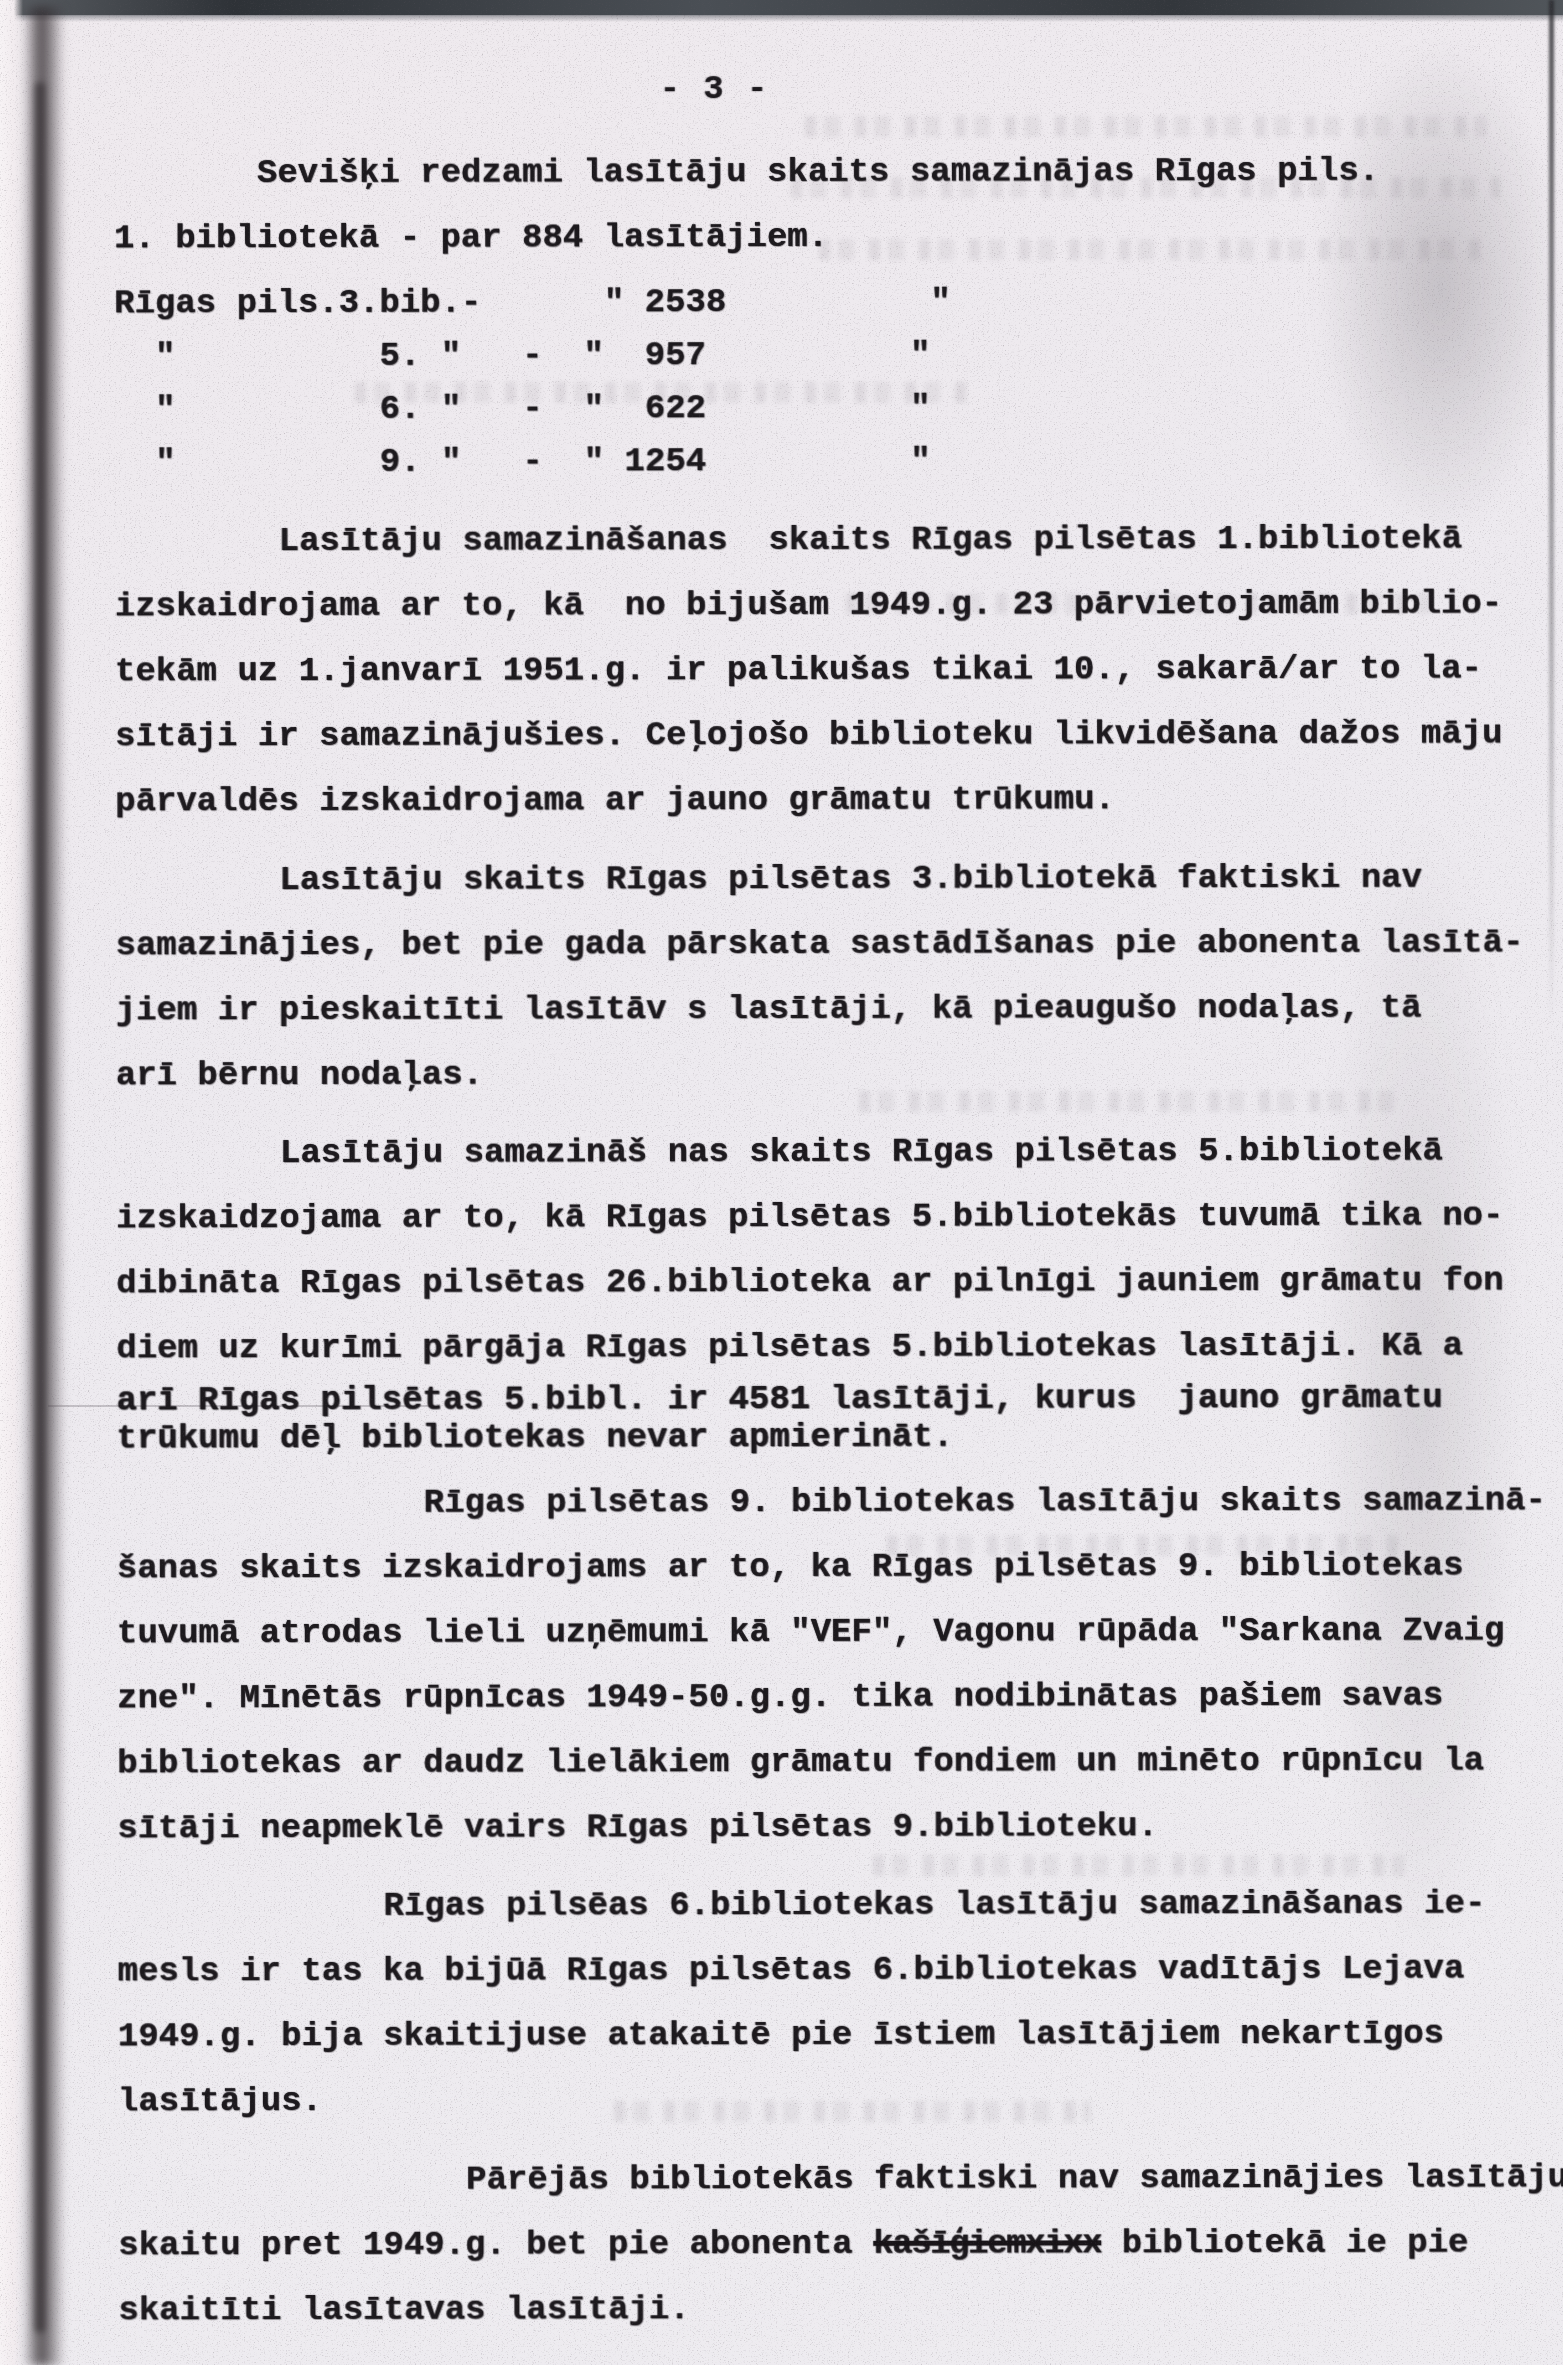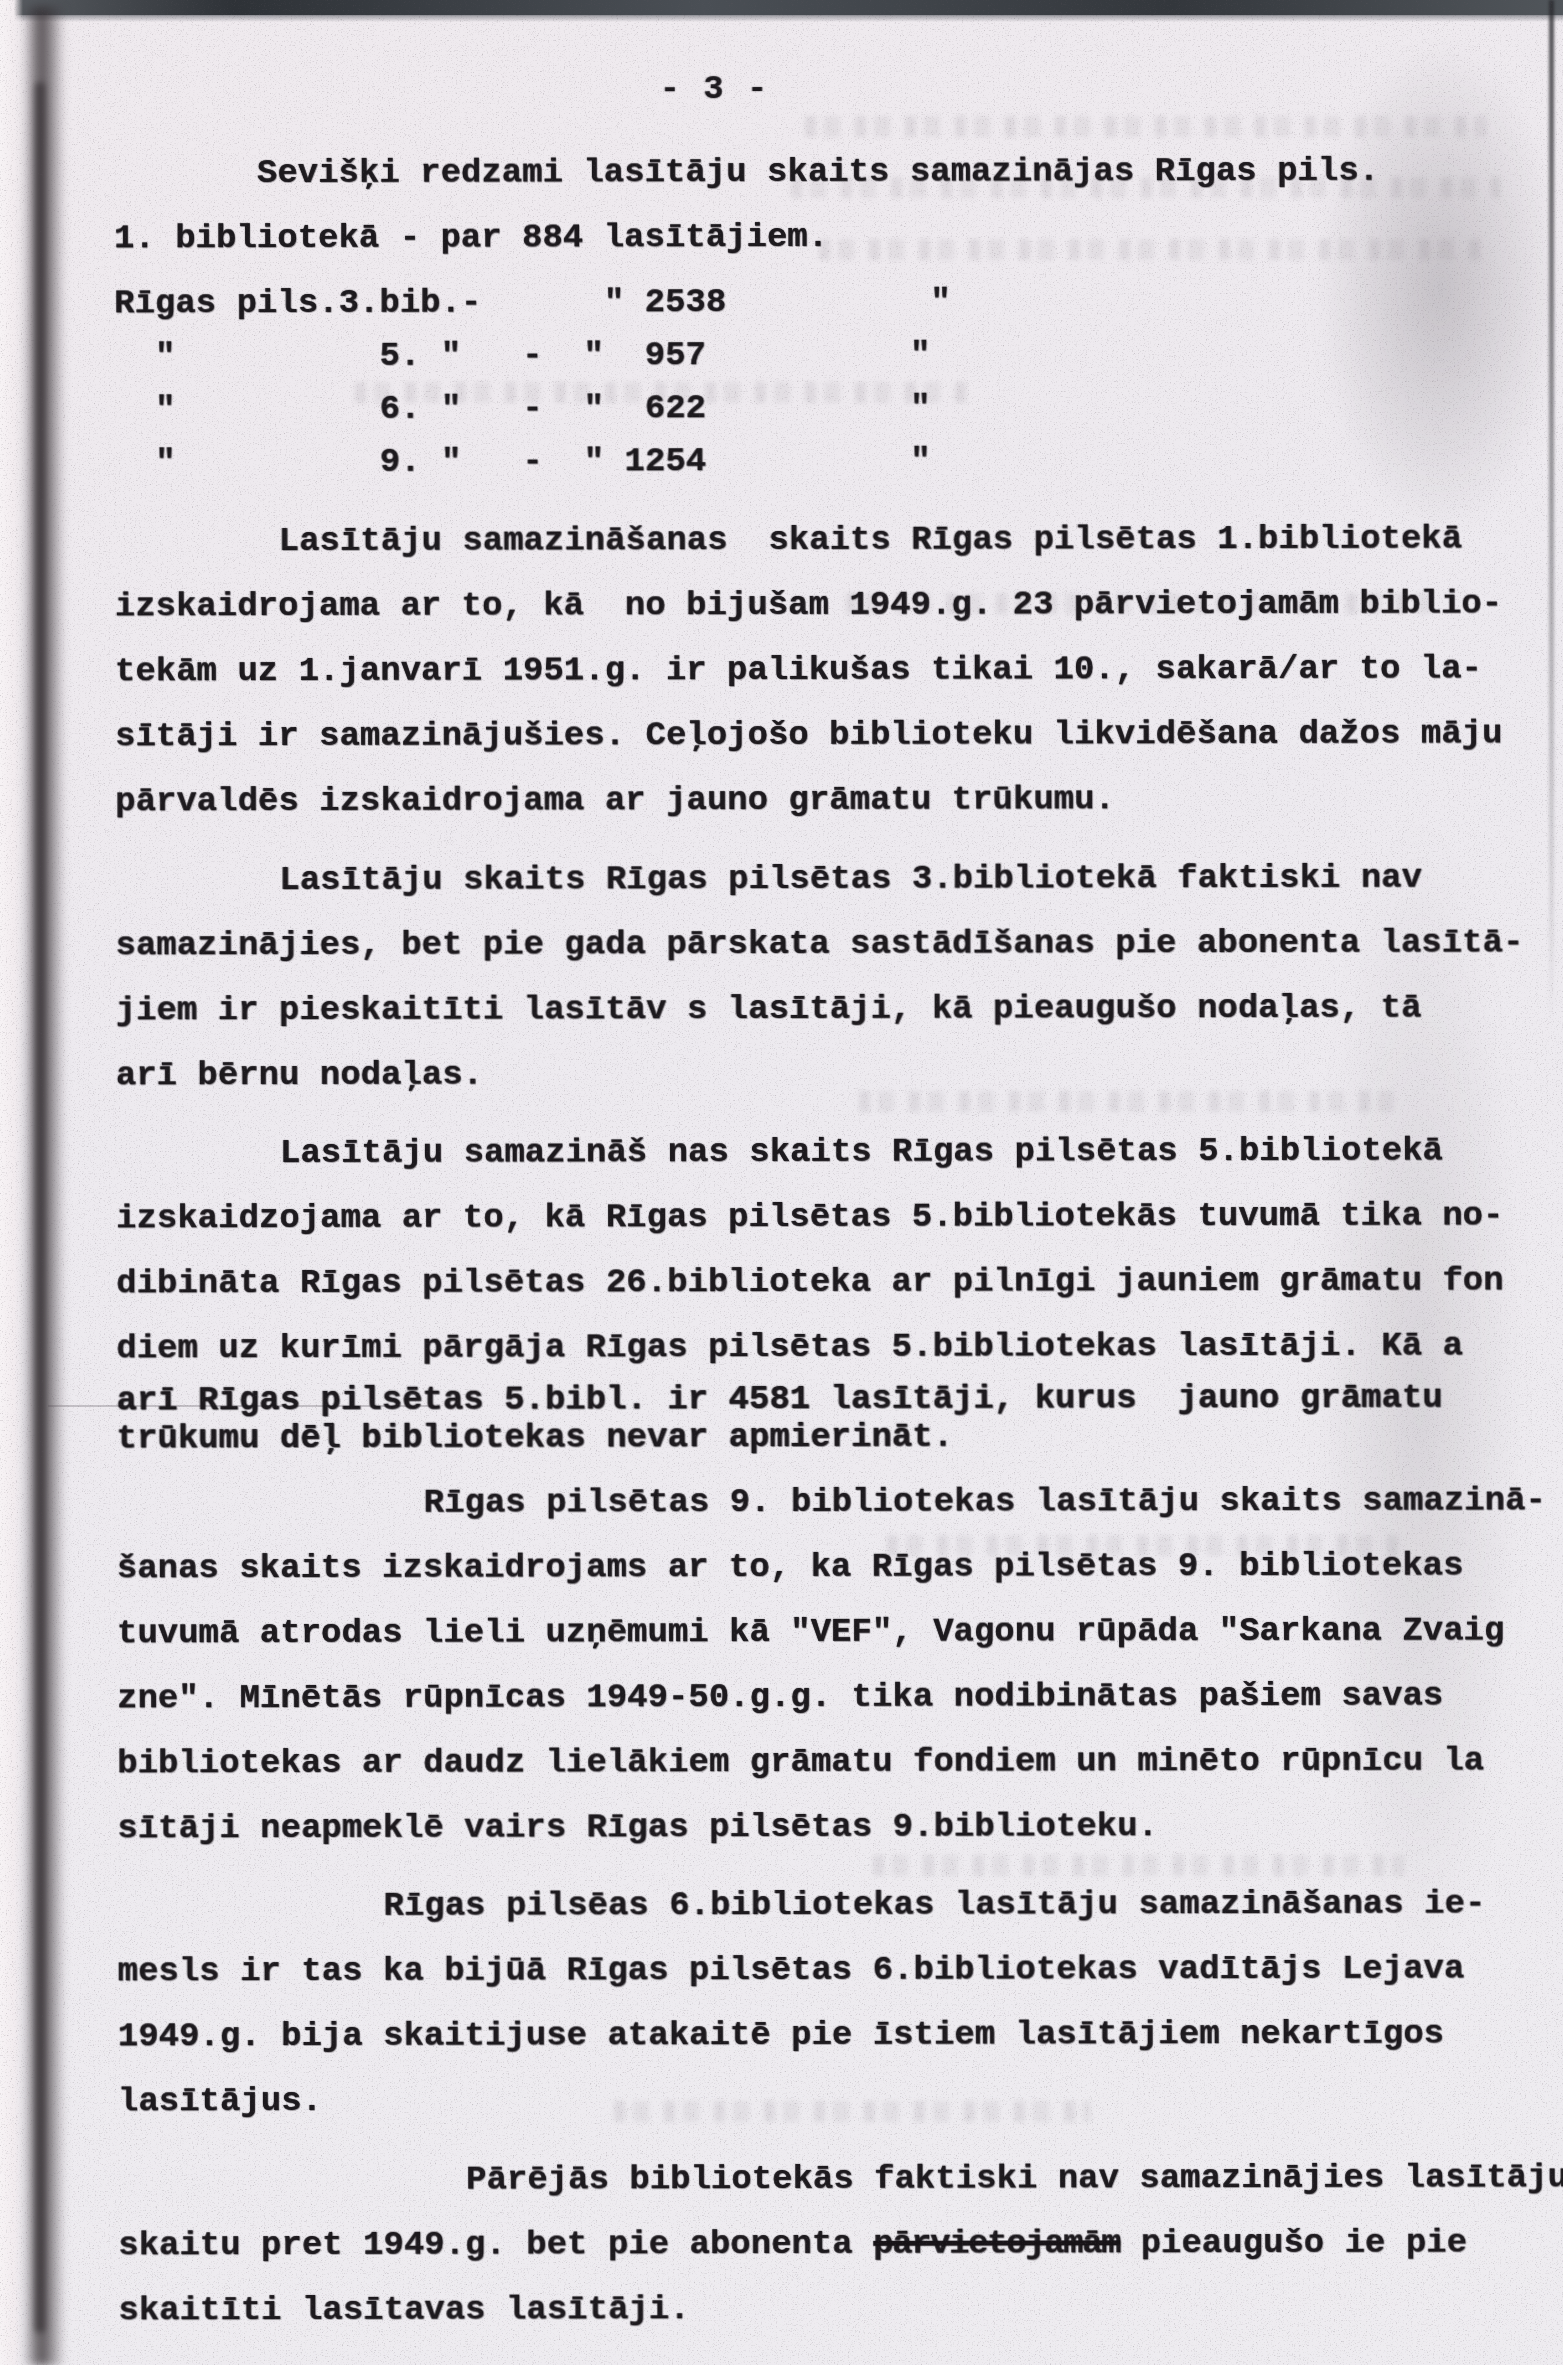--- a/index.html
+++ b/index.html
@@ -117,21 +117,21 @@
           <div class="line">sītāji neapmeklē vairs Rīgas pilsētas 9.biblioteku.</div>
         </div>
         <div class="para">
           <div class="line" style="padding-left: 266px;">Rīgas pilsēas 6.bibliotekas lasītāju samazināšanas ie-</div>
           <div class="line">mesls ir tas ka bijūā Rīgas pilsētas 6.bibliotekas vadītājs Lejava</div>
           <div class="line">1949.g. bija skaitijuse atakaitē pie īstiem lasītājiem nekartīgos</div>
           <div class="line">lasītājus.</div>
         </div>
         <div class="para">
           <div class="line" style="padding-left: 348px;">Pārējās bibliotekās faktiski nav samazinājies lasītāju</div>
-          <div class="line"><span>skaitu pret 1949.g. bet pie abonenta </span><span class="strike">pārvietojamām</span><span> pieaugušo ie pie</span></div>
+          <div class="line"><span>skaitu pret 1949.g. bet pie abonenta </span><span class="strike">kašīģiemxixx</span><span> bibliotekā ie pie</span></div>
           <div class="line">skaitīti lasītavas lasītāji.</div>
         </div>
       </div>
   </div>
 
   <svg class="noise" xmlns="http://www.w3.org/2000/svg" viewBox="0 0 2292 3468" width="1563" height="2366">
     <filter id="speck">
       <feTurbulence type="fractalNoise" baseFrequency="0.55" numOctaves="2" seed="7"></feTurbulence>
       <feColorMatrix type="matrix" values="0 0 0 0 0.12  0 0 0 0 0.10  0 0 0 0 0.12  0.9 0.9 0.9 0 -1.45"></feColorMatrix>
     </filter>

